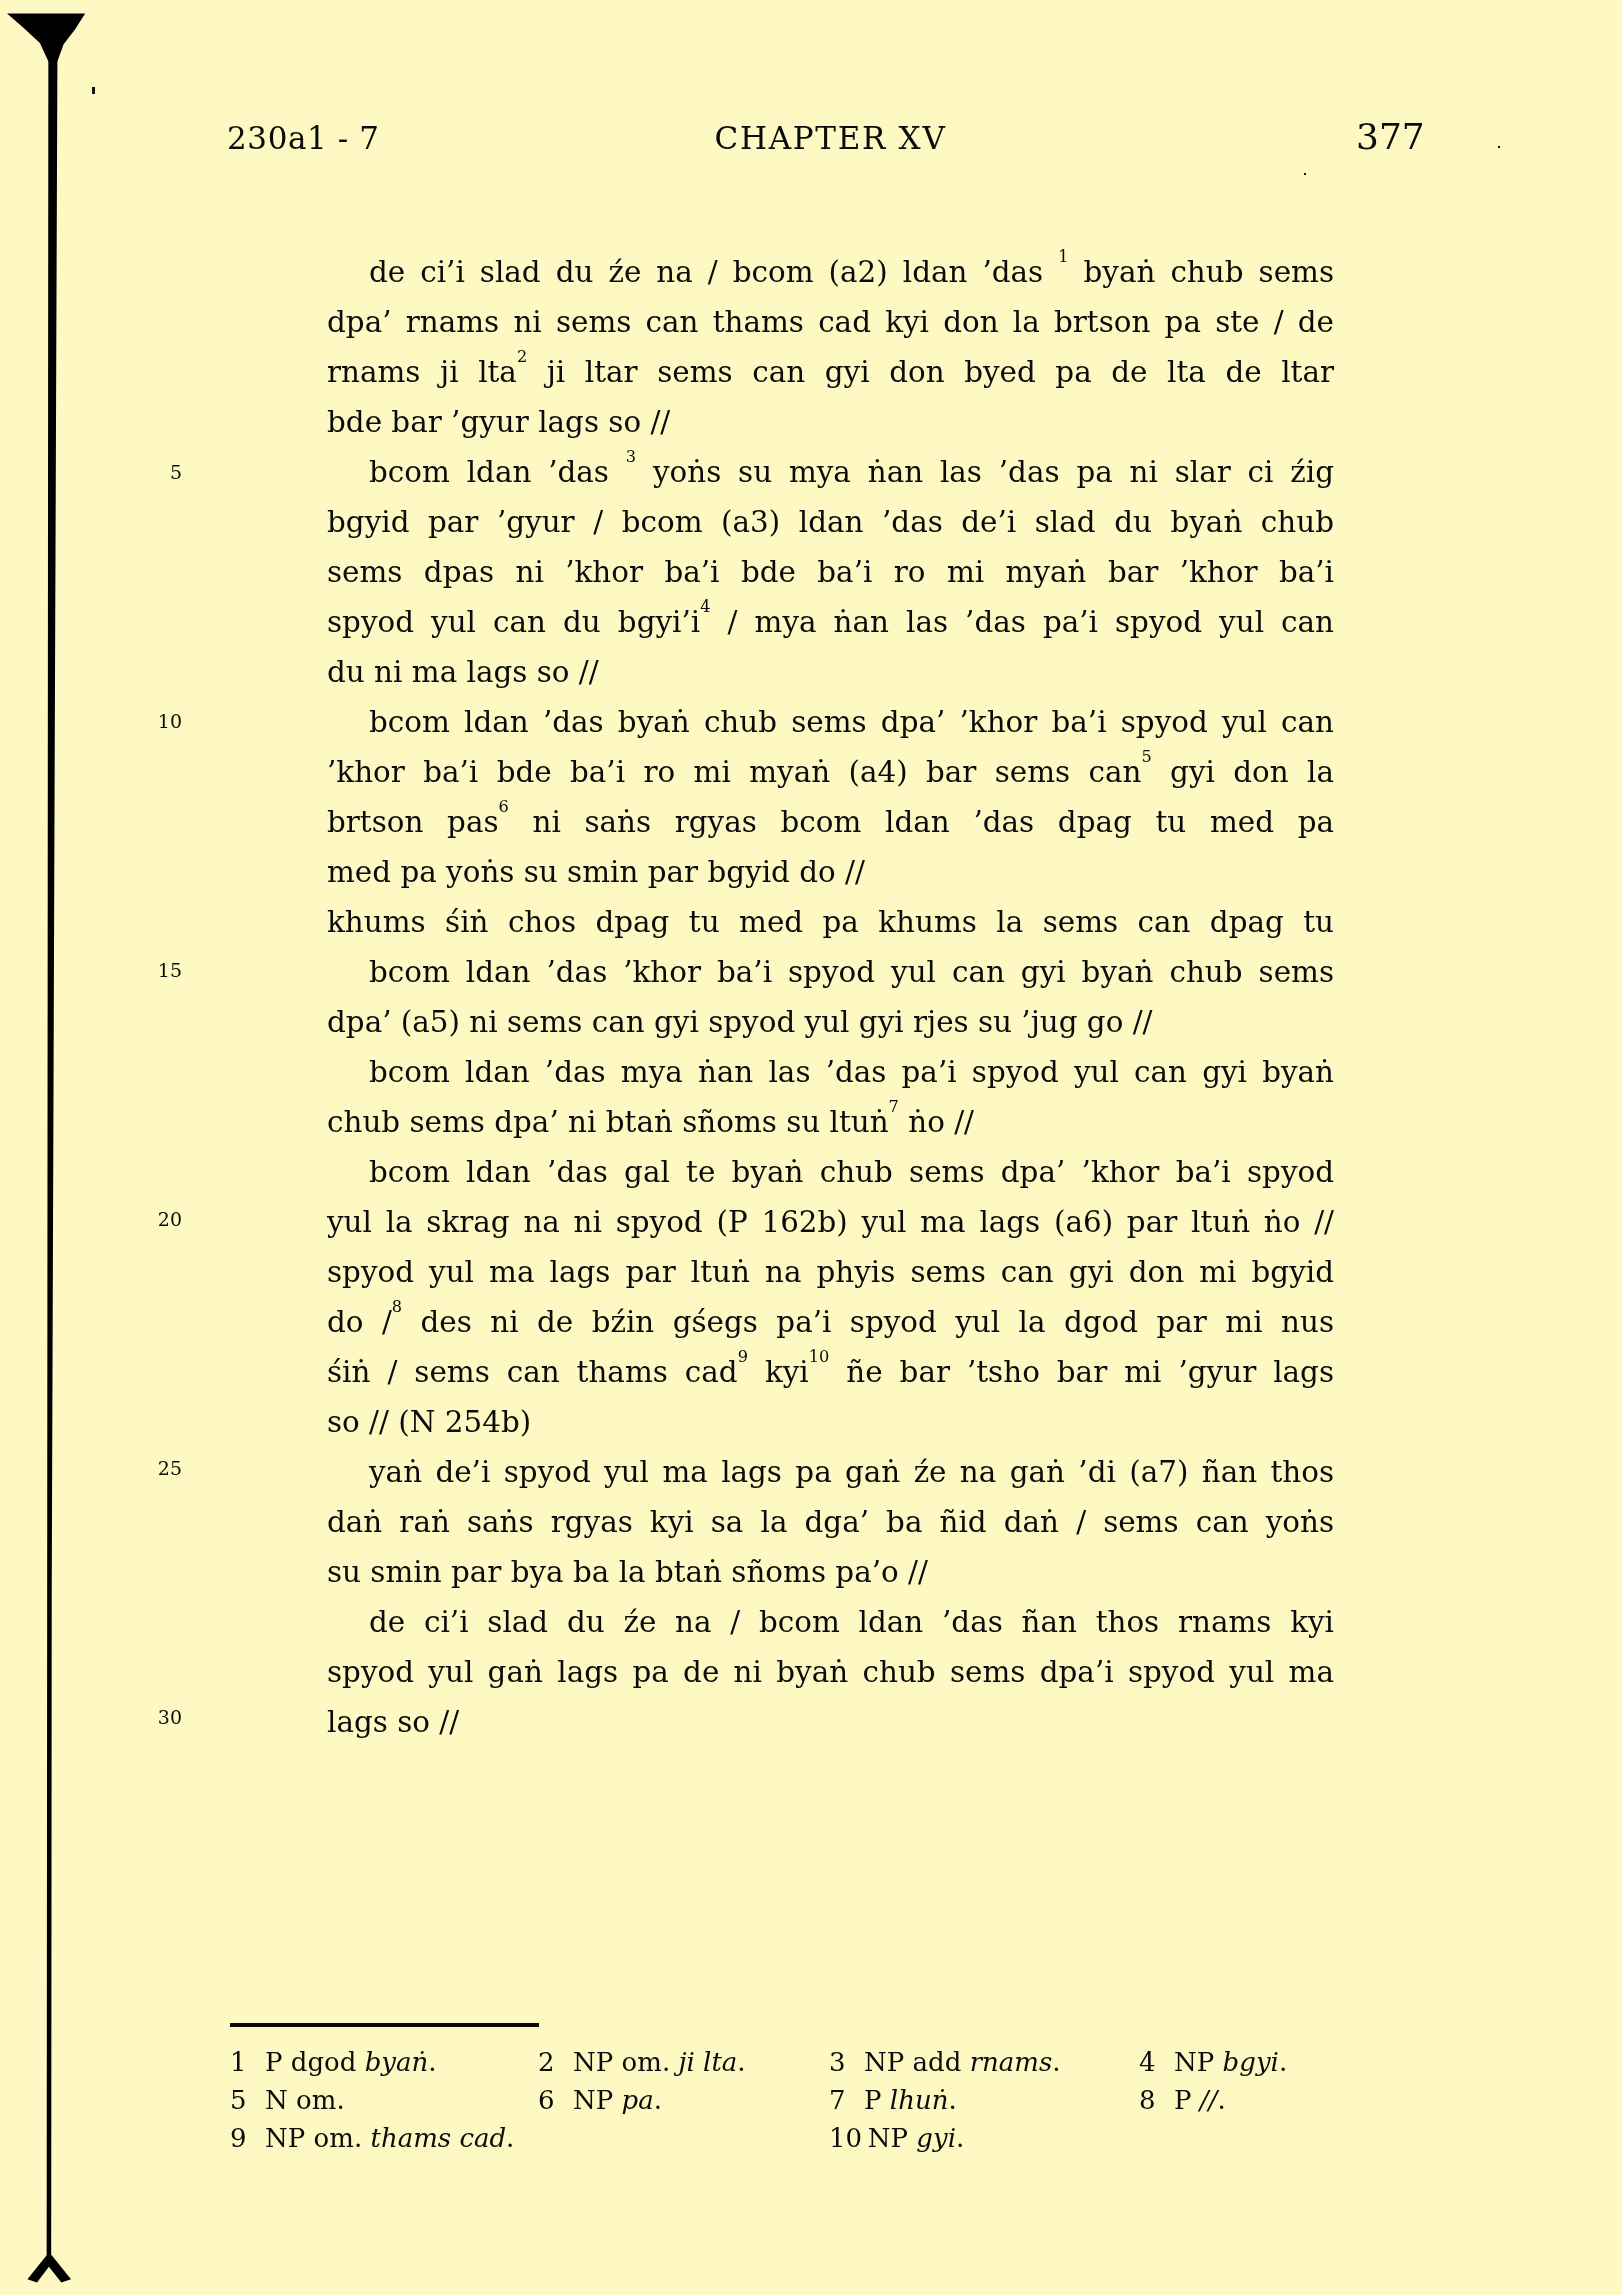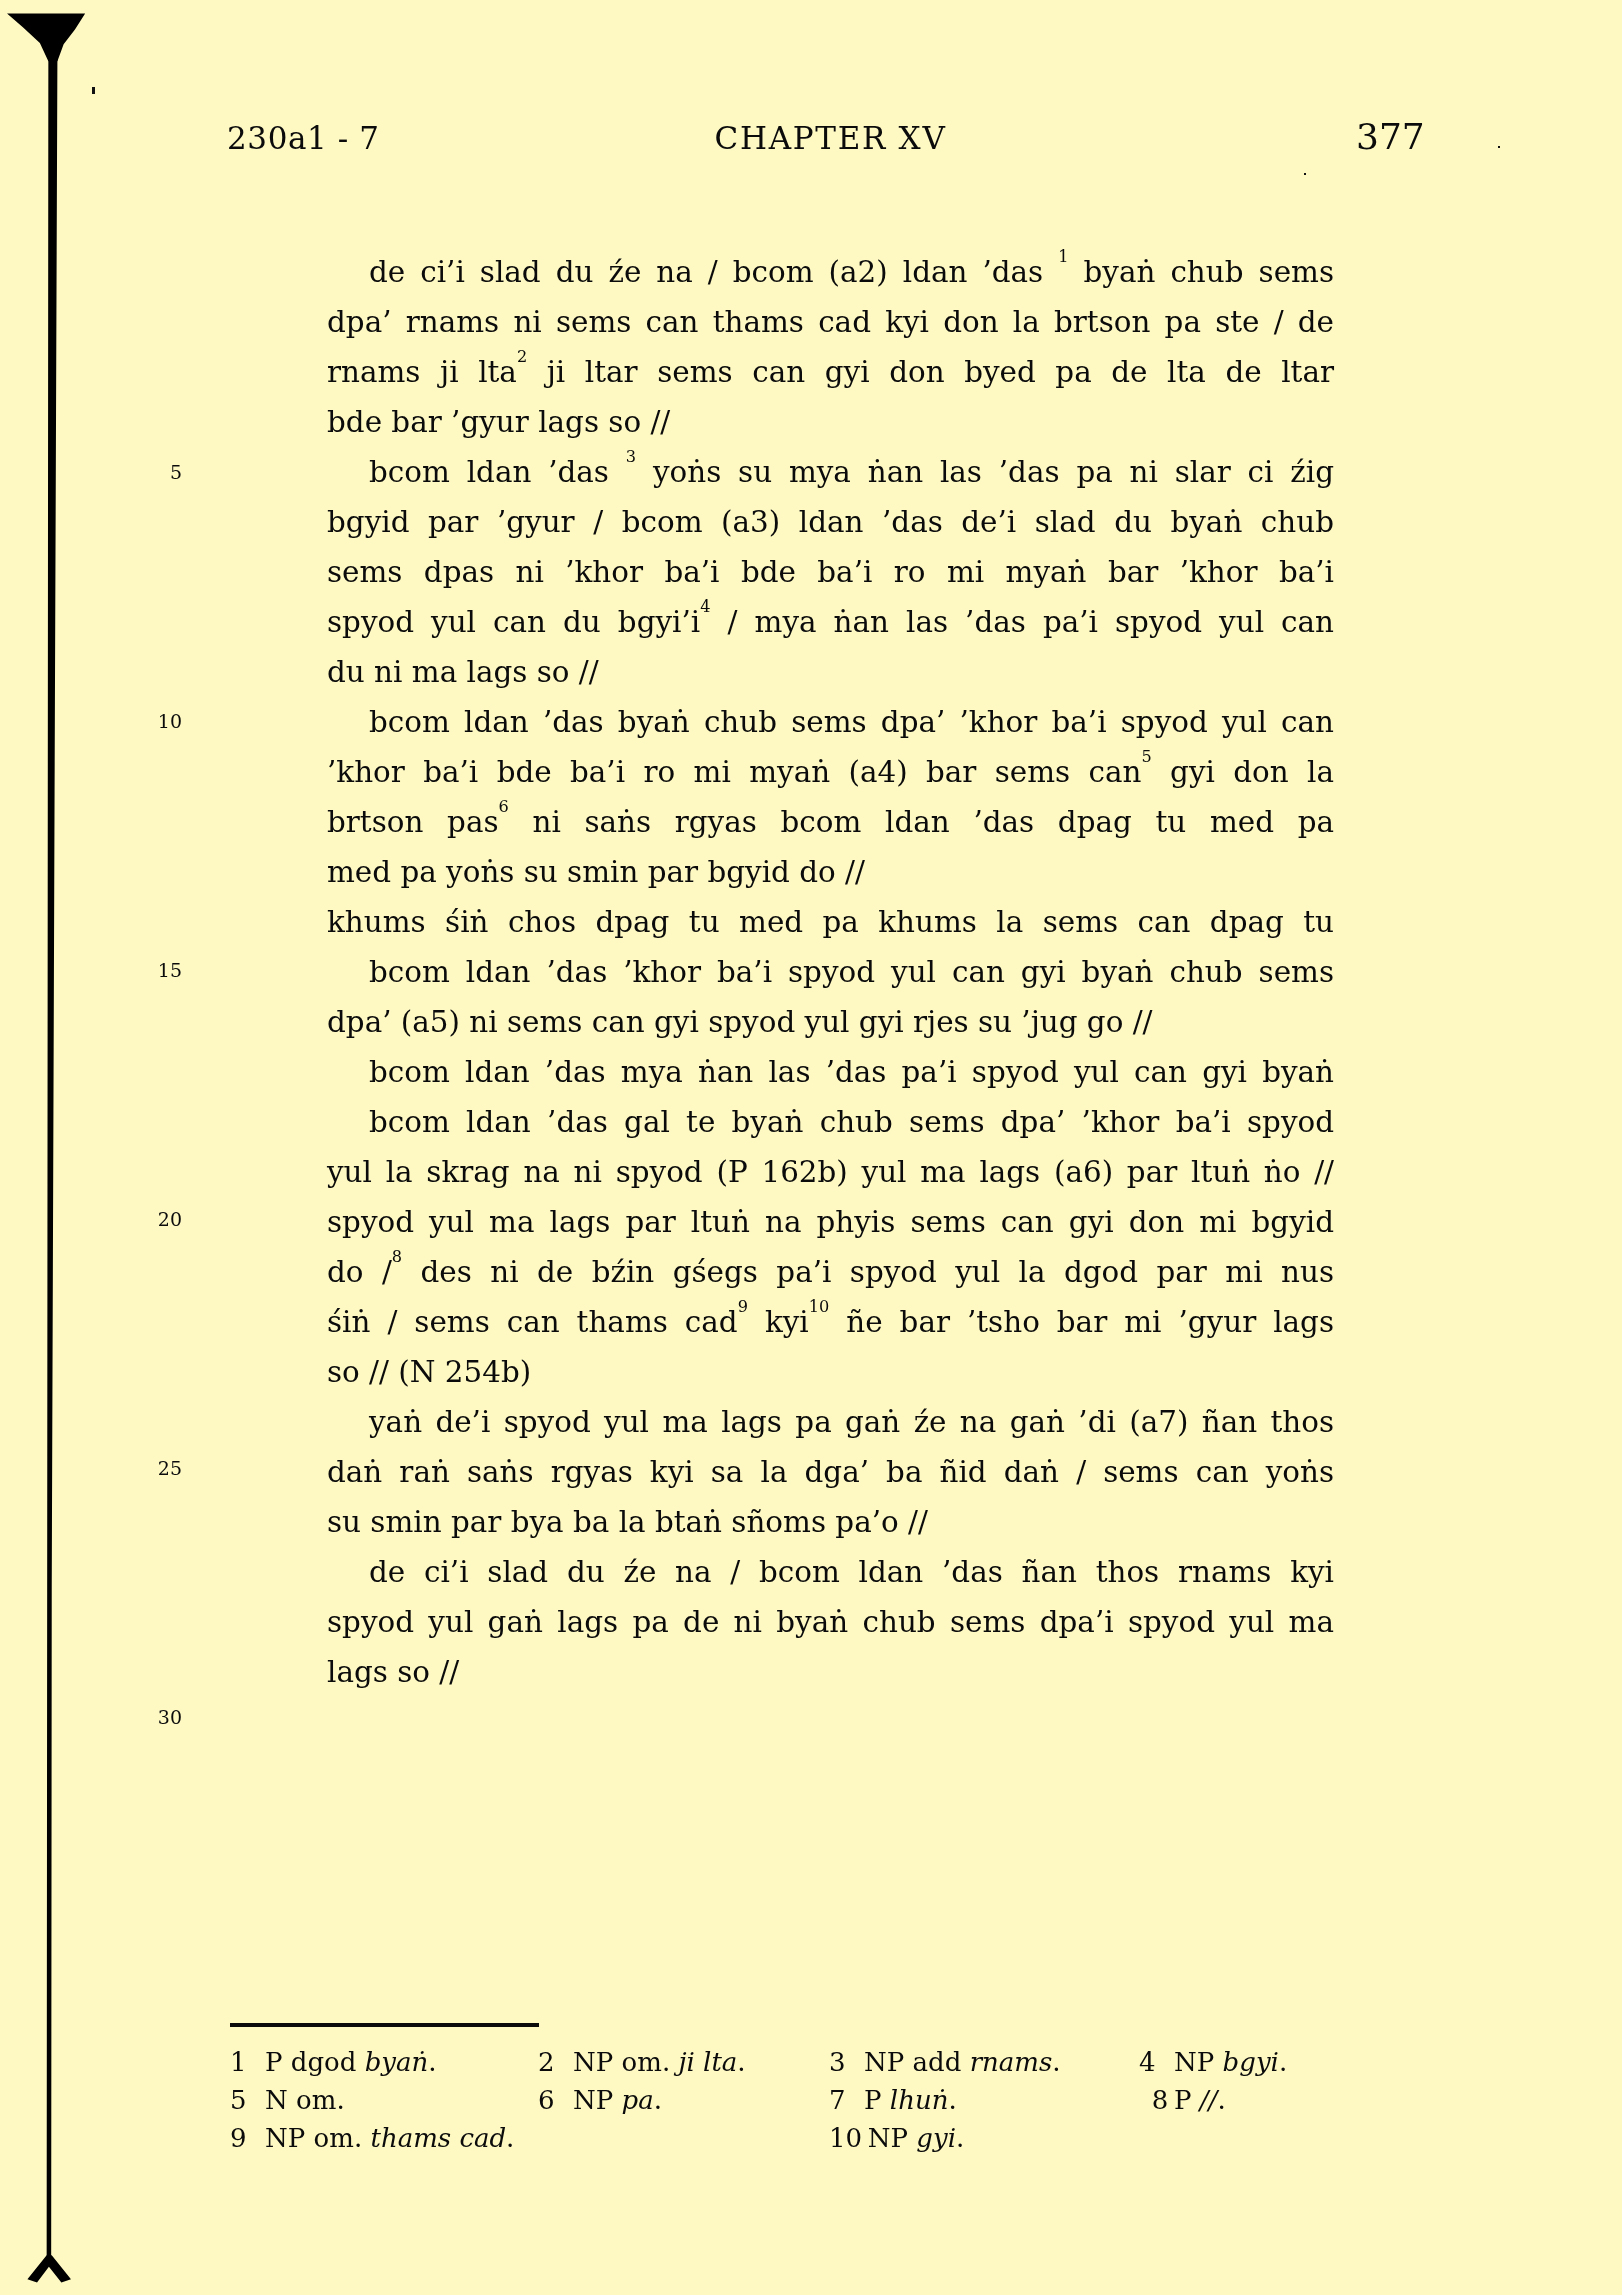--- a/index.html
+++ b/index.html
@@ -105,20 +105,21 @@
       <div class="line"><span>spyod yul can du bgyi’i</span><sup>4</sup><span> / mya ṅan las ’das pa’i spyod yul can</span></div>
       <div class="line last"><span>du ni ma lags so //</span></div>
       <div class="line indent"><span>bcom ldan ’das byaṅ chub sems dpa’ ’khor ba’i spyod yul can</span></div>
       <div class="line"><span>’khor ba’i bde ba’i ro mi myaṅ (a4) bar sems can</span><sup>5</sup><span> gyi don la</span></div>
       <div class="line"><span>brtson pas</span><sup>6</sup><span> ni saṅs rgyas bcom ldan ’das dpag tu med pa</span></div>
       <div class="line last"><span>med pa yoṅs su smin par bgyid do //</span></div>
       <div class="line"><span>khums śiṅ chos dpag tu med pa khums la sems can dpag tu</span></div>
       <div class="line indent"><span>bcom ldan ’das ’khor ba’i spyod yul can gyi byaṅ chub sems</span></div>
       <div class="line last"><span>dpa’ (a5) ni sems can gyi spyod yul gyi rjes su ’jug go //</span></div>
       <div class="line indent"><span>bcom ldan ’das mya ṅan las ’das pa’i spyod yul can gyi byaṅ</span></div>
+      <div class="line last"><span>chub sems dpa’ ni btaṅ sñoms su ltuṅ</span><sup>7</sup><span> ṅo //</span></div>
       <div class="line indent"><span>bcom ldan ’das gal te byaṅ chub sems dpa’ ’khor ba’i spyod</span></div>
       <div class="line"><span>yul la skrag na ni spyod (P 162b) yul ma lags (a6) par ltuṅ ṅo //</span></div>
       <div class="line"><span>spyod yul ma lags par ltuṅ na phyis sems can gyi don mi bgyid</span></div>
       <div class="line"><span>do /</span><sup>8</sup><span> des ni de bźin gśegs pa’i spyod yul la dgod par mi nus</span></div>
       <div class="line"><span>śiṅ / sems can thams cad</span><sup>9</sup><span> kyi</span><sup>10</sup><span> ñe bar ’tsho bar mi ’gyur lags</span></div>
       <div class="line last"><span>so // (N 254b)</span></div>
       <div class="line indent"><span>yaṅ de’i spyod yul ma lags pa gaṅ źe na gaṅ ’di (a7) ñan thos</span></div>
       <div class="line"><span>daṅ raṅ saṅs rgyas kyi sa la dga’ ba ñid daṅ / sems can yoṅs</span></div>
       <div class="line last"><span>su smin par bya ba la btaṅ sñoms pa’o //</span></div>
       <div class="line indent"><span>de ci’i slad du źe na / bcom ldan ’das ñan thos rnams kyi</span></div>
@@ -129,19 +130,19 @@
   <div class="fn-rule"></div>
 
   <div id="footnotes">
       <div class="footnote" style="left: 230px; top: 2045px;"><span class="fn-num">1</span><span>P dgod </span><span class="ital">byaṅ</span><span>.</span></div>
       <div class="footnote" style="left: 538px; top: 2045px;"><span class="fn-num">2</span><span>NP om. </span><span class="ital">ji lta</span><span>.</span></div>
       <div class="footnote" style="left: 829px; top: 2045px;"><span class="fn-num">3</span><span>NP add </span><span class="ital">rnams</span><span>.</span></div>
       <div class="footnote" style="left: 1139px; top: 2045px;"><span class="fn-num">4</span><span>NP </span><span class="ital">bgyi</span><span>.</span></div>
       <div class="footnote" style="left: 230px; top: 2083px;"><span class="fn-num">5</span><span>N om.</span></div>
       <div class="footnote" style="left: 538px; top: 2083px;"><span class="fn-num">6</span><span>NP </span><span class="ital">pa</span><span>.</span></div>
       <div class="footnote" style="left: 829px; top: 2083px;"><span class="fn-num">7</span><span>P </span><span class="ital">lhuṅ</span><span>.</span></div>
-      <div class="footnote" style="left: 1139px; top: 2083px; text-align: right;"><span class="fn-num">8</span><span>P </span><span class="ital">//</span><span>.</span></div>
+      <div class="footnote" style="left: 1139px; top: 2083px;"><span class="fn-num">8</span><span>P </span><span class="ital">//</span><span>.</span></div>
       <div class="footnote" style="left: 230px; top: 2121px;"><span class="fn-num">9</span><span>NP om. </span><span class="ital">thams cad</span><span>.</span></div>
       <div class="footnote" style="left: 829px; top: 2121px;"><span class="fn-num">10</span><span>NP </span><span class="ital">gyi</span><span>.</span></div>
     </div>
 
 </div>
 
 
 </body></html>

